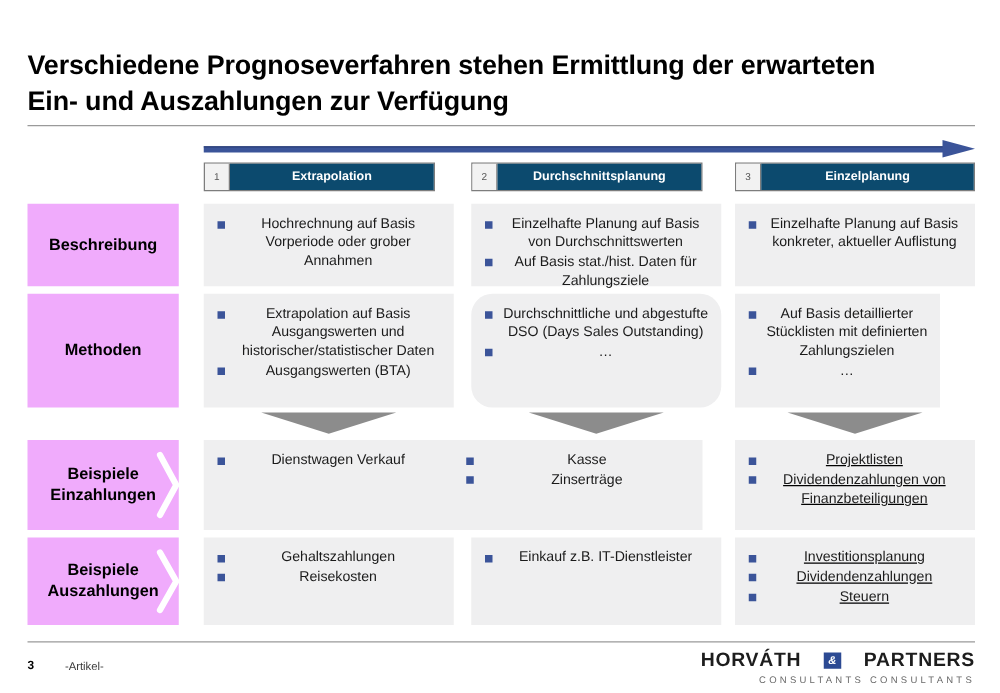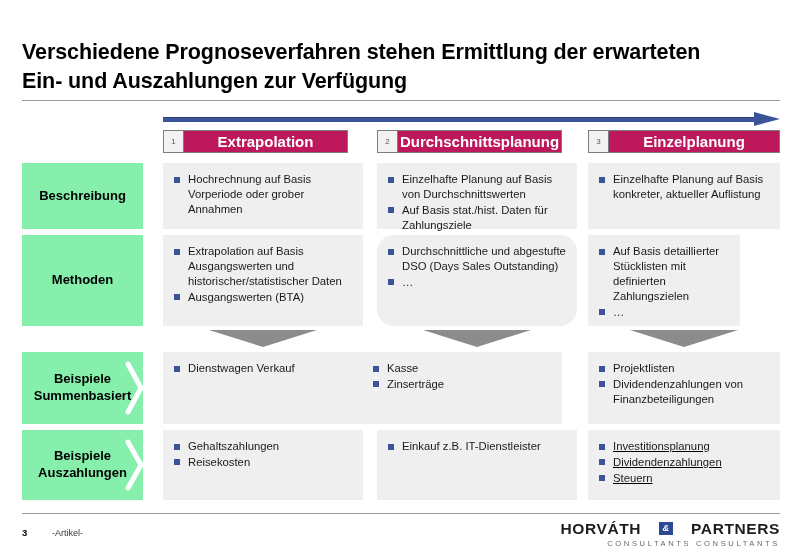--- a/index.html
+++ b/index.html
@@ -42,48 +42,49 @@
     position: absolute; top: 130px; height: 23px;
     display: flex; align-items: stretch;
     border: 1px solid #7d7d7d;
   }
   .col-head-num {
     width: 20px; background: #f2f2f2;
     display: flex; align-items: center; justify-content: center;
     font-size: 8px; color: #555; border-right: 1px solid #7d7d7d;
   }
   .col-head-label {
-    flex: 1; background: #be185d; color: #ffffff;
+    flex: 1; background: #0c4a6e; color: #ffffff;
     display: flex; align-items: center; justify-content: center;
-    font-size: 15px; font-weight: bold;
+    font-size: 10px; font-weight: bold;
   }
 
   
   .cell {
     position: absolute;
     background: #efeff0;
     padding: 9px 10px 6px 10px;
   }
   .rowlabel {
     position: absolute;
-    background: #86efac;
+    background: #f0abfc;
     display: flex; align-items: center; justify-content: center;
     font-size: 13px; font-weight: bold; color: #000;
     text-align: center; line-height: 1.28;
   }
   .rowlabel span { display: block; }
 
   ul.bullets { list-style: none; }
   ul.bullets li {
     position: relative;
     padding-left: 15px;
     margin-bottom: 1px;
     font-size: 11.3px;
     color: #1a1a1a;
     line-height: 1.32;
+    text-align: center;
   }
   ul.bullets li::before {
     content: "";
     position: absolute; left: 1px; top: 4.5px;
     width: 6px; height: 6px;
     background: #3b5499;
   }
 
   
   .down-arrow {
@@ -184,52 +185,52 @@
       <li>Extrapolation auf Basis Ausgangswerten und historischer/statistischer Daten</li>
       <li>Ausgangswerten (BTA)</li>
     </ul>
   </div>
   <div class="cell" style="left:377px; top:235px; width:200px; height:91px;border-radius:17px;">
     <ul class="bullets">
       <li>Durchschnittliche und abgestufte DSO (Days Sales Outstanding)</li>
       <li>…</li>
     </ul>
   </div>
-  <div class="cell" style="left:588px; top:235px; width:152px; height:91px;">
+  <div class="cell" style="left:588px; top:235px; width:164px; height:91px;">
     <ul class="bullets">
       <li>Auf Basis detaillierter Stücklisten mit definierten Zahlungszielen</li>
       <li>…</li>
     </ul>
   </div>
 
   <div class="down-arrow" style="left:209px;"></div>
   <div class="down-arrow" style="left:423px;"></div>
   <div class="down-arrow" style="left:630px;"></div>
 
   <div class="rowlabel" style="left:22px; top:352px; width:121px; height:72px; position:absolute;">
     <div>
       <span>Beispiele</span>
-      <span>Summenbasiert</span>
+      <span>Einzahlungen</span>
     </div>
     <svg class="chevron" width="22" height="60" viewBox="0 0 22 60">
       <polyline points="4,6 17,30 4,54" fill="none" stroke="#ffffff" stroke-width="5" stroke-linecap="round" stroke-linejoin="round"></polyline>
     </svg>
   </div>
   <div class="cell" style="left:163px; top:352px; width:200px; height:72px;">
     <ul class="bullets">
       <li>Dienstwagen Verkauf</li>
     </ul>
   </div>
   <div class="cell" style="left:362px; top:352px; width:200px; height:72px;">
     <ul class="bullets">
       <li>Kasse</li>
       <li>Zinserträge</li>
     </ul>
   </div>
-  <div class="cell" style="left:588px; top:352px; width:192px; height:72px;">
+  <div class="cell" style="left:588px; top:352px; width:192px; height:72px;text-decoration:underline;">
     <ul class="bullets">
       <li>Projektlisten</li>
       <li>Dividendenzahlungen von Finanzbeteiligungen</li>
     </ul>
   </div>
 
   <div class="rowlabel" style="left:22px; top:430px; width:121px; height:70px;">
     <div>
       <span>Beispiele</span>
       <span>Auszahlungen</span>

